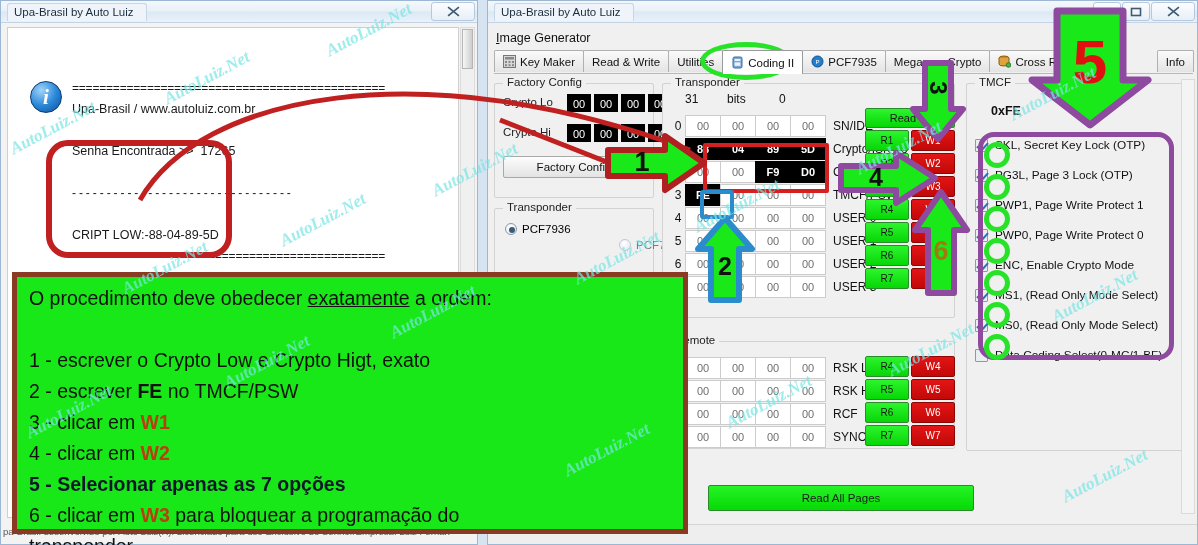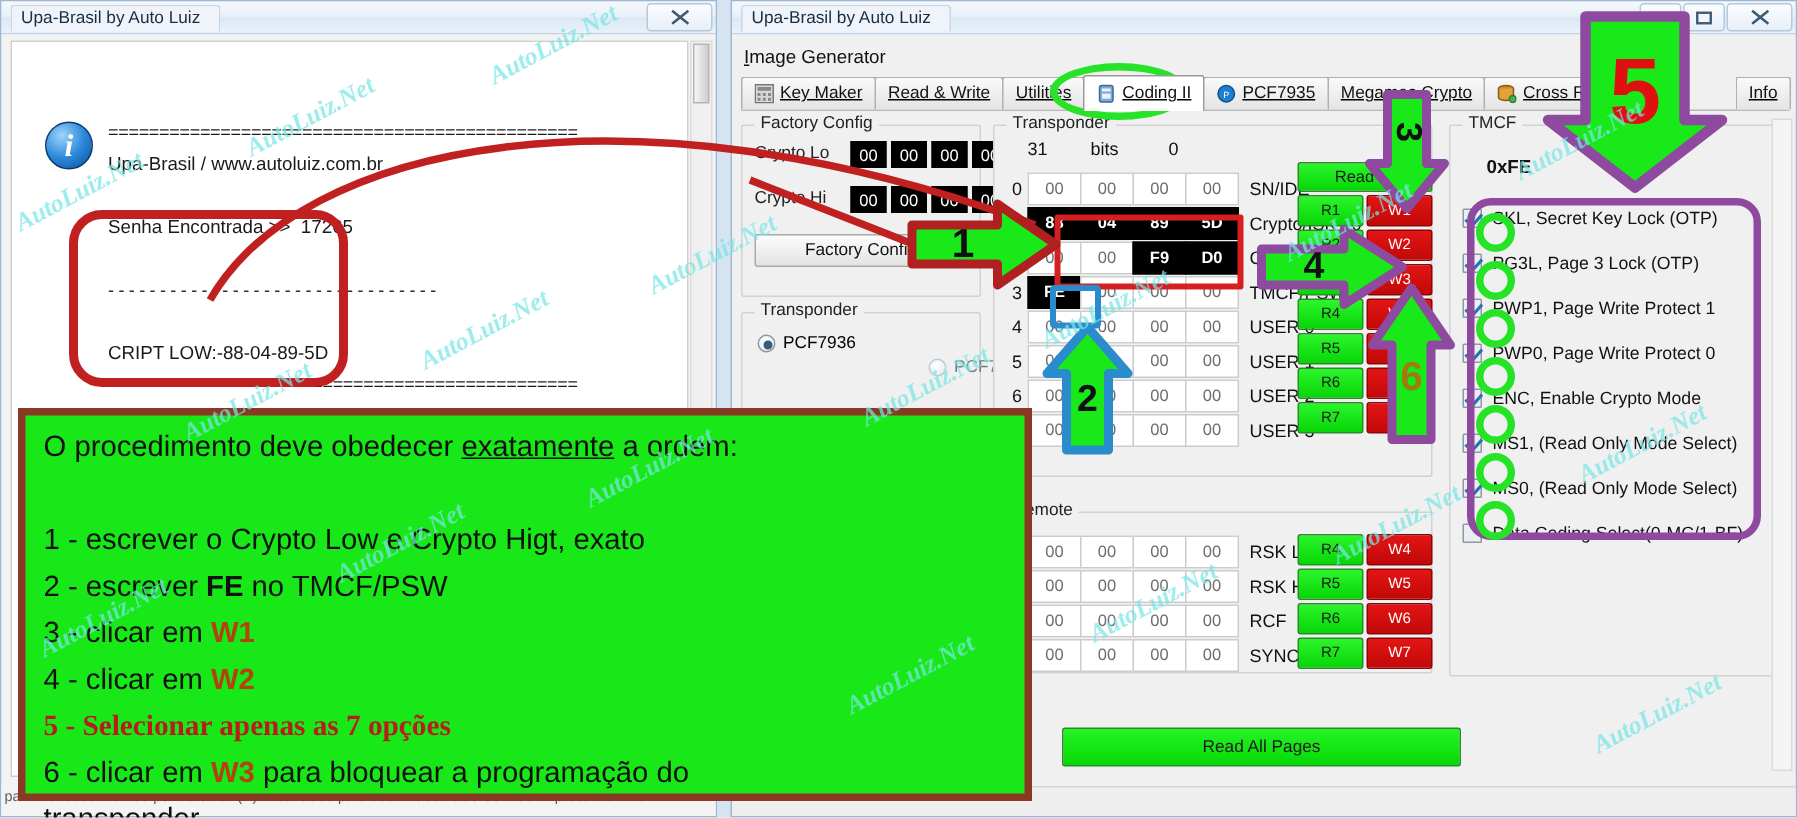--- a/index.html
+++ b/index.html
@@ -69,21 +69,21 @@
   }
 
   
   #winRight { left: 487px; top: 0; width: 711px; height: 545px; }
   #winRight .winbody { background: #f0f0f0; }
   .apptitle { position: absolute; left: 8px; top: 8px; font-size: 12.5px; color: #111; }
   .apptitle u { text-decoration: underline; }
 
   .tabstrip {
     position: absolute; left: 6px; top: 27px; right: 4px; height: 24px;
-    display: flex; align-items: center; border-bottom: 1px solid #b8b8b8; text-decoration: underline;
+    display: flex; align-items: flex-start; border-bottom: 1px solid #b8b8b8;
   }
   .tab {
     height: 22px; display: flex; align-items: center; gap: 4px;
     padding: 0 8px; font-size: 11.5px; color: #111;
     border: 1px solid #b0b0b0; border-bottom: none;
     background: linear-gradient(to bottom,#fafafa,#e4e4e4);
     margin-right: -1px; border-radius: 2px 2px 0 0; white-space: nowrap;
   }
   .tab.active {
     background: #fff; height: 24px; border-color: #9a9a9a; z-index: 3;
@@ -204,21 +204,21 @@
   .purplebox { position: absolute; border: 5px solid #8e4a9e; border-radius: 16px; }
 
   .greenbox {
     position: absolute; background: #18e818; border: 5px solid #8a3a22;
     padding: 6px 10px 10px 12px;
   }
   .gb-line { font-size: 19.5px; color: #111; line-height: 31px; white-space: nowrap; }
   .gb-line .u { text-decoration: underline; }
   .gb-line b { font-weight: bold; }
   .gb-line .w { color: #b4410e; font-weight: bold; }
-  .gb-line.step5 { color: #b91c1c; font-weight: bold; font-family: Liberation Serif, serif; }
+  .gb-line.step5 { color: #0f172a; font-weight: bold; }
 
   .arrowwrap { position: absolute; }
   .arrowwrap svg { display: block; overflow: visible; }
   .arrownum {
     position: absolute; width: 100%; text-align: center;
     font-weight: bold; font-family: "Liberation Sans", sans-serif;
   }
 
   .wm {
     position: absolute; color: rgba(120, 228, 228, 0.72);

